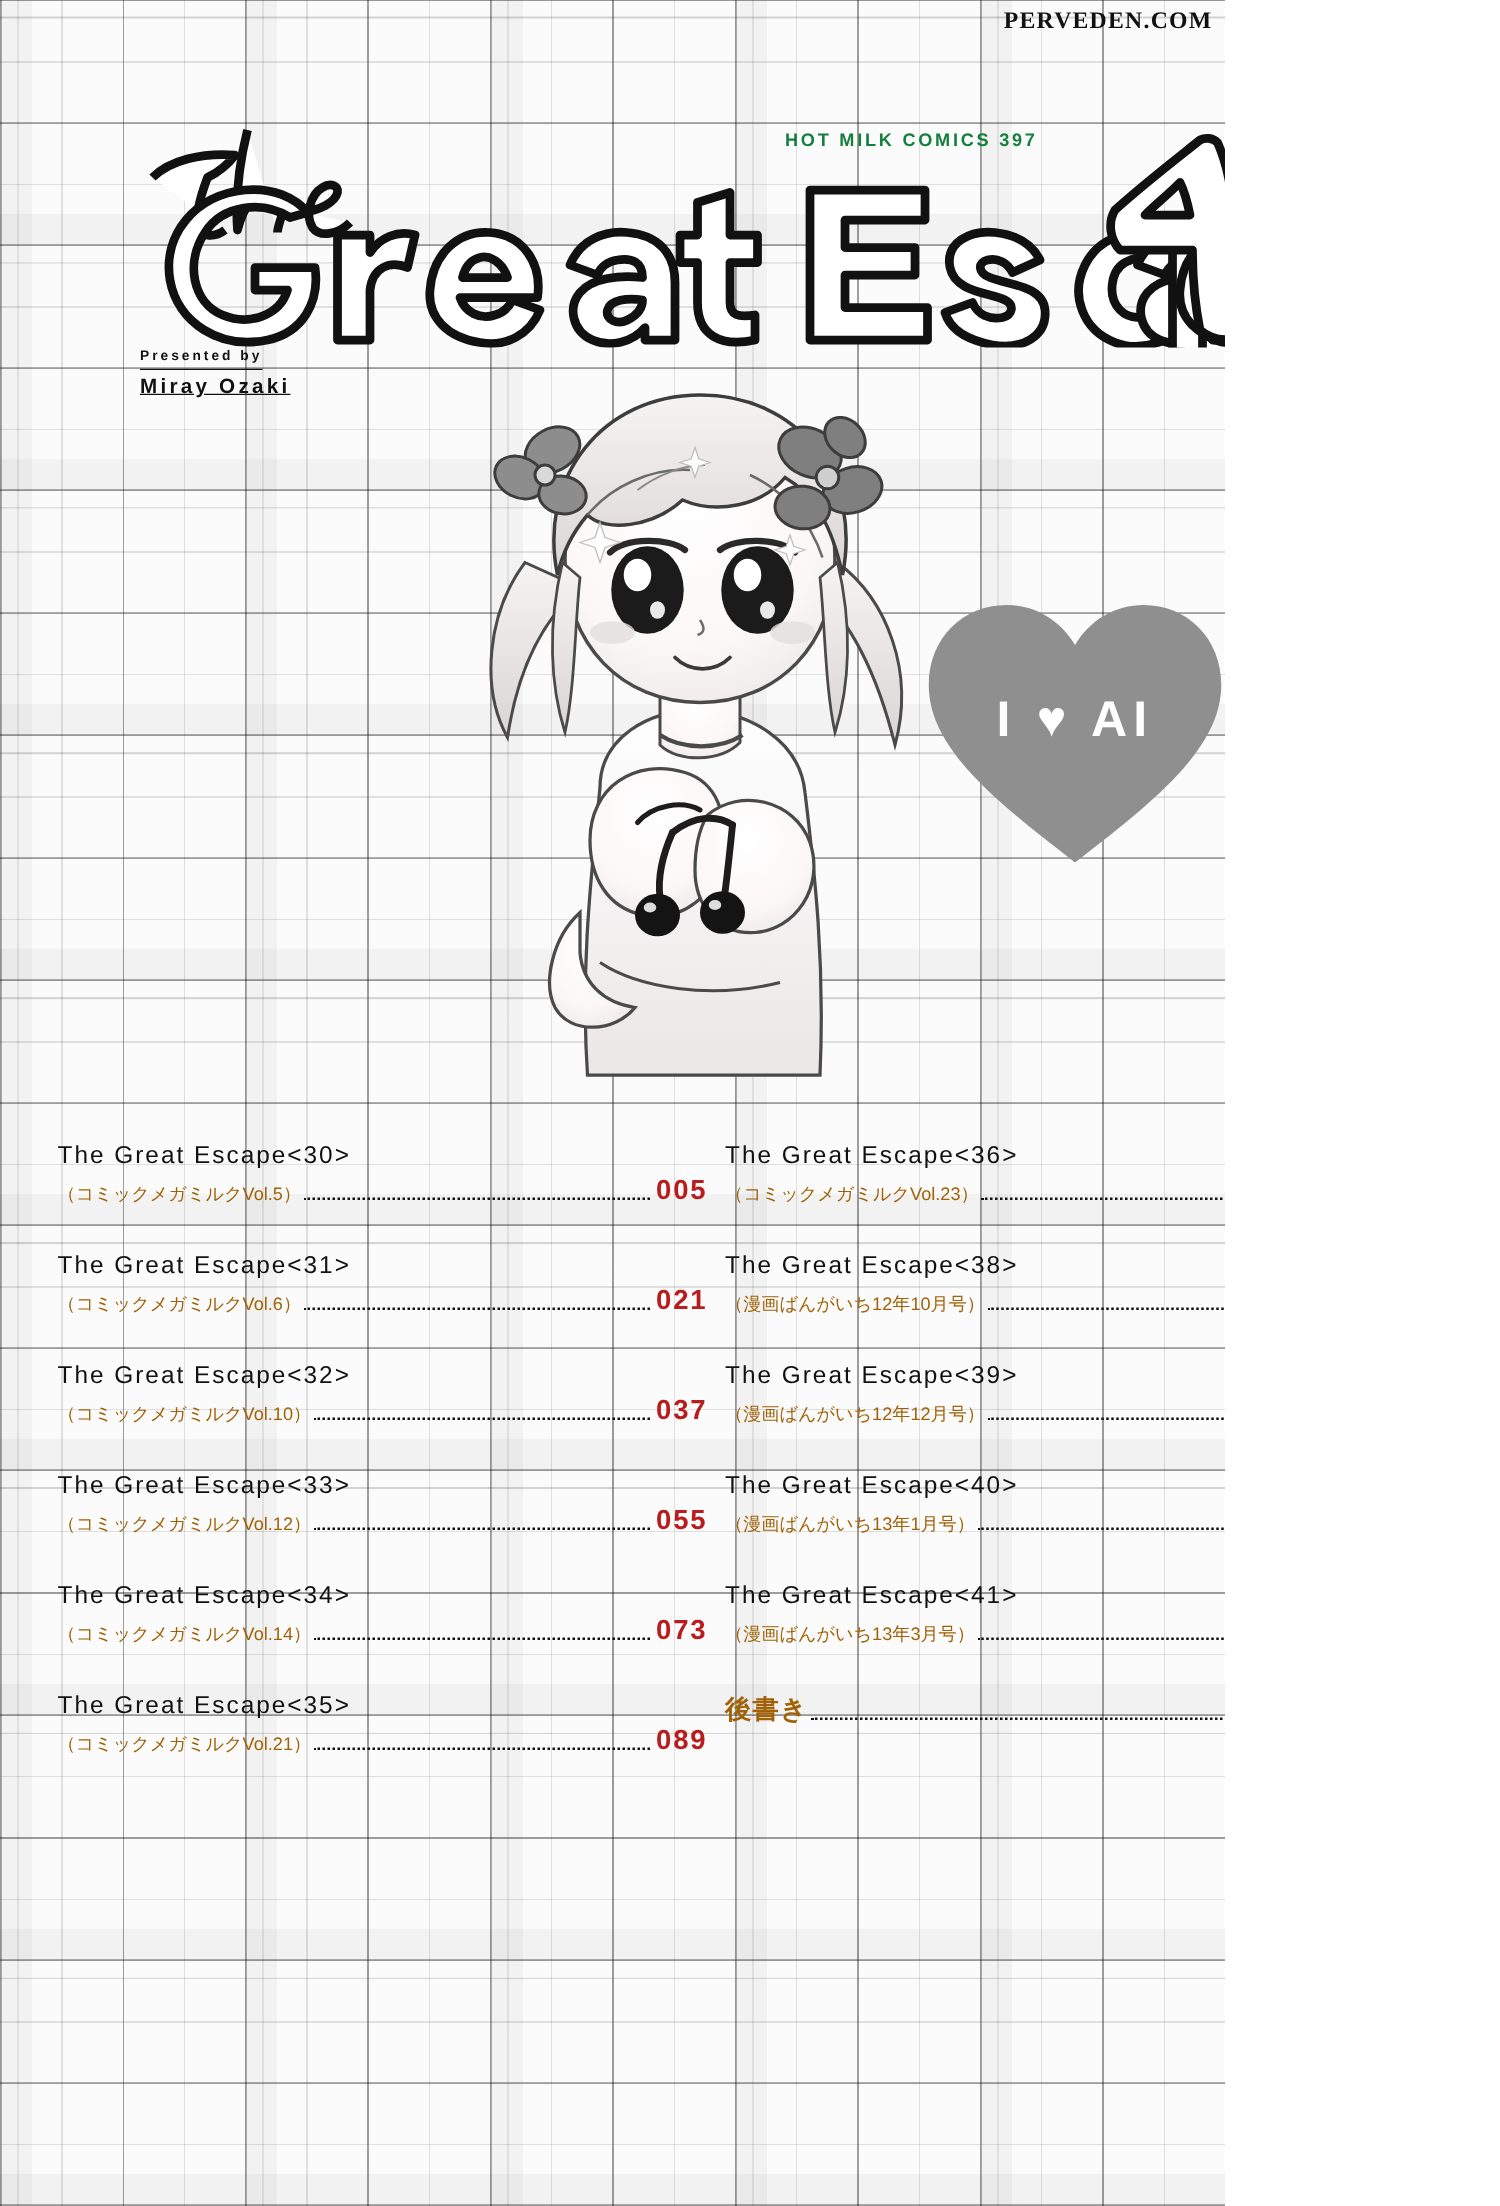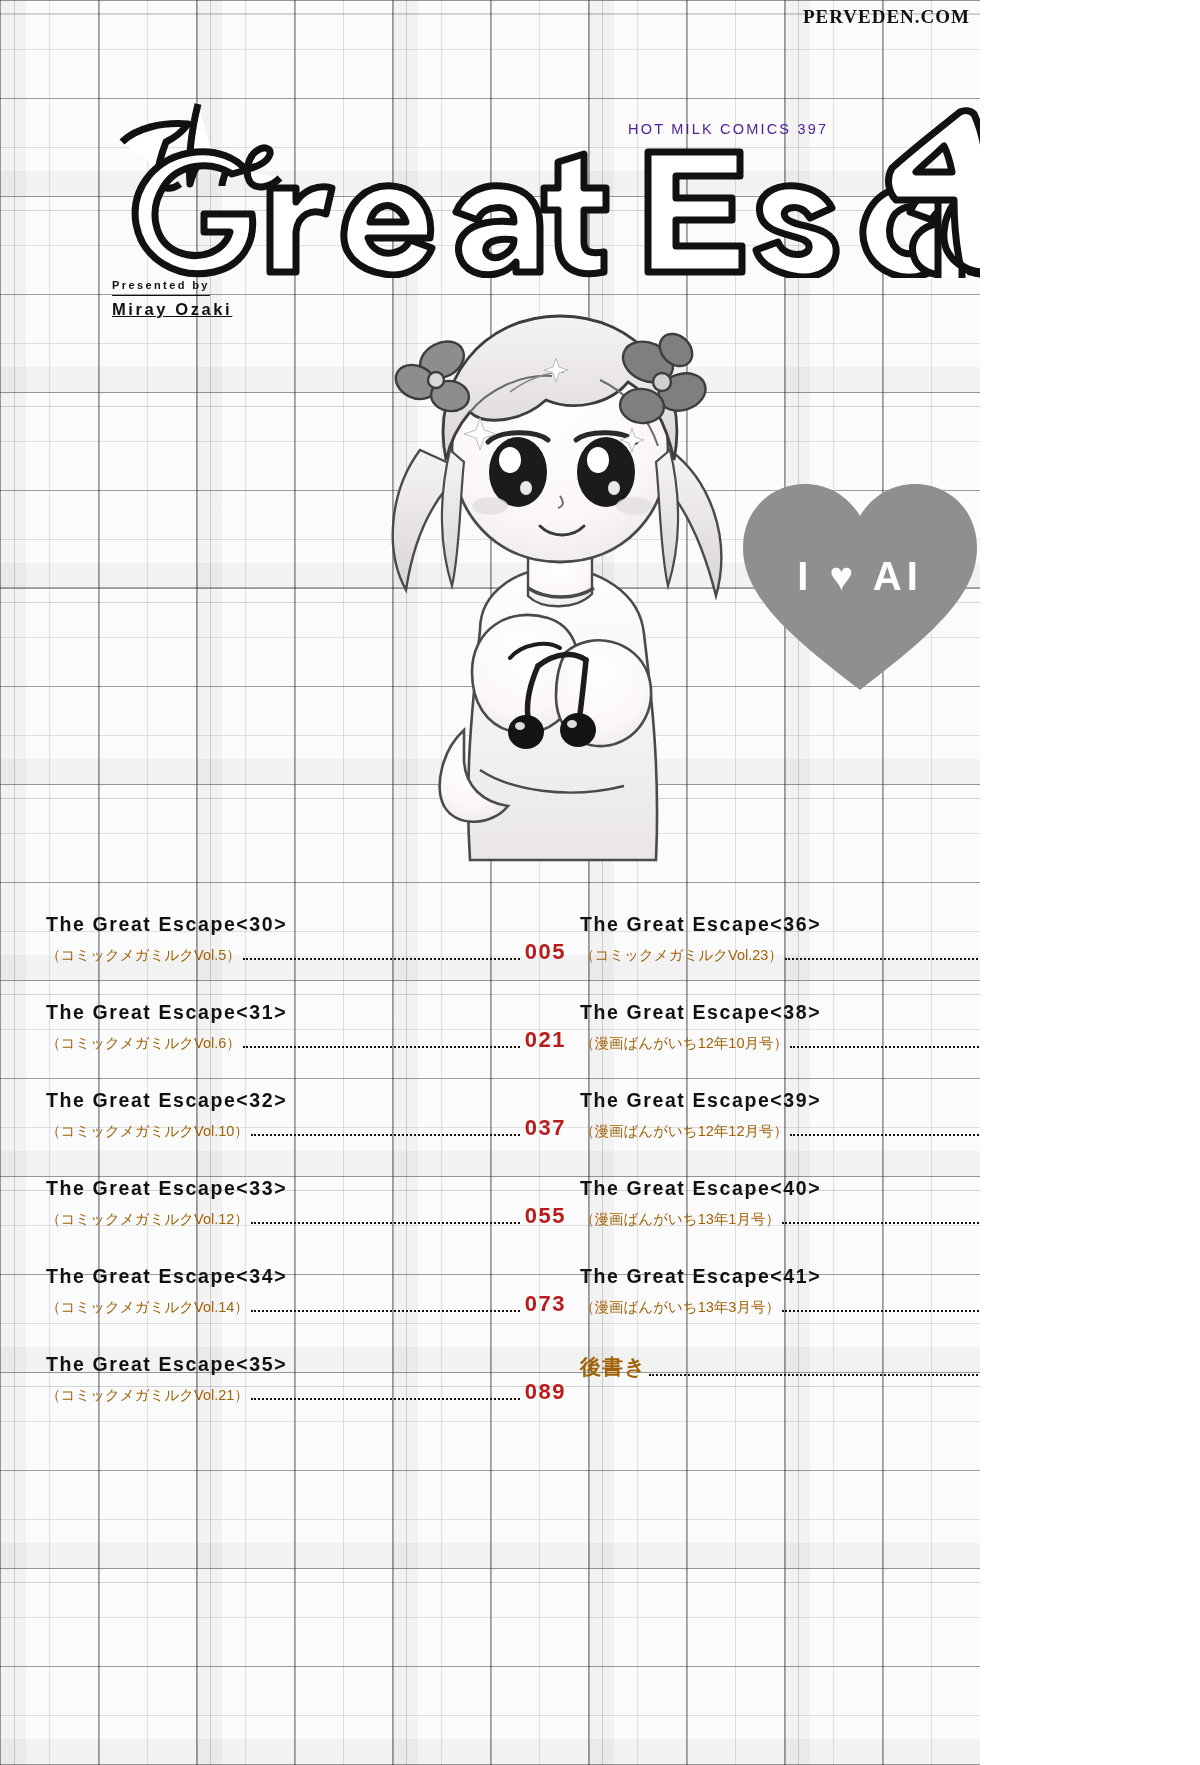--- a/index.html
+++ b/index.html
@@ -75,27 +75,27 @@
     font-weight: bold;
     font-size: 19px;
     letter-spacing: 1px;
     color: #111;
     z-index: 20;
   }
 
   
   .imprint {
     position: absolute;
-    top: 121px;
+    top: 105px;
     left: 628px;
     font-family: "Liberation Sans", sans-serif;
-    font-weight: normal;
+    font-weight: bold;
     font-size: 14.5px;
     letter-spacing: 2.2px;
-    color: #4c1d95;
+    color: #15803d;
     z-index: 12;
   }
 
   .logo {
     position: absolute;
     top: 88px;
     left: 92px;
     width: 920px;
     height: 190px;
     z-index: 10;
@@ -176,21 +176,21 @@
   }
   .toc-col.left  { margin-left: 46px; }
   .toc-col.right { margin-left: 14px; }
 
   .toc-entry {
     margin-bottom: 36px;
     position: relative;
   }
   .toc-title {
     font-family: "Liberation Sans", sans-serif;
-    font-weight: bold;
+    font-weight: normal;
     font-size: 19.5px;
     letter-spacing: 1.6px;
     color: #111;
     white-space: nowrap;
   }
   .toc-row {
     display: flex;
     align-items: flex-end;
     margin-top: 3px;
   }

